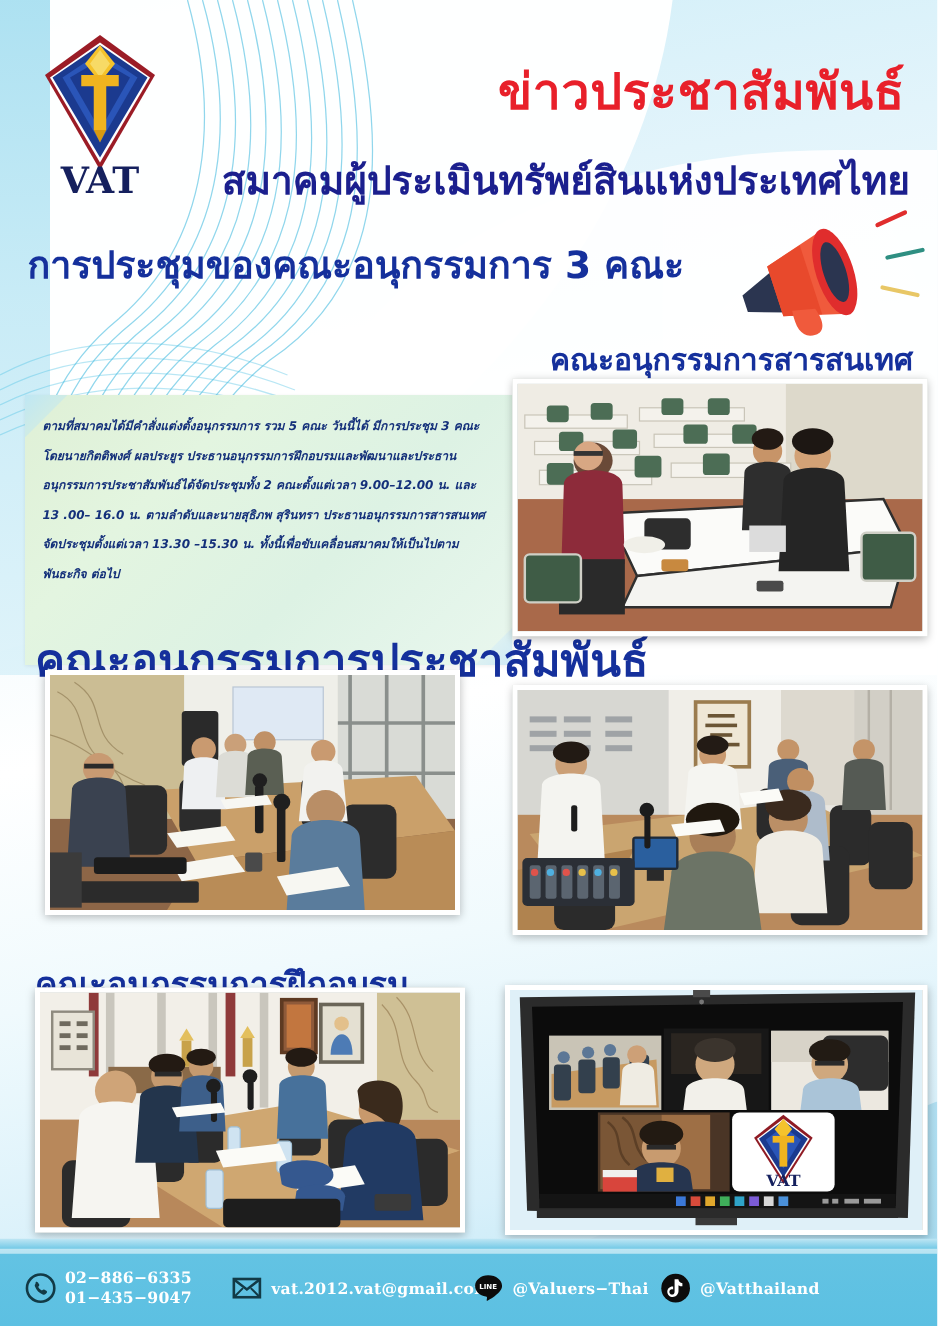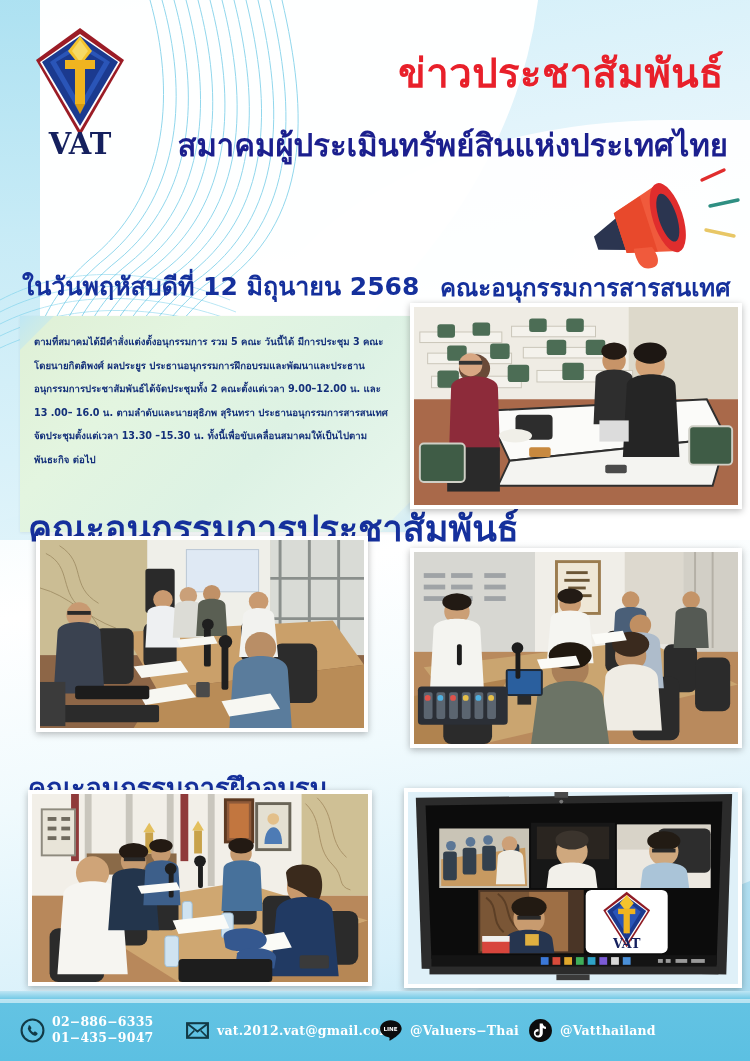--- a/index.html
+++ b/index.html
@@ -99,20 +99,21 @@
   }
 
   .megaphone{ position:absolute; left:556px; top:166px; width:190px; height:110px; }
   .megaphone svg{ width:190px; height:110px; display:block; }
 
   
   .body-panel{
     position:absolute; left:20px; top:316px; width:390px; height:216px;
     background:linear-gradient(135deg,#dff0d6 0%, #e3f5e0 30%, #ddf2e4 62%, #e9f7ee 100%);
     box-shadow:0 1px 3px rgba(0,0,0,.07);
+    font-style:italic;
   }
   .body-panel .corner-tl{
     position:absolute; left:0; top:0; width:34px; height:34px;
     background:linear-gradient(135deg,#bfe7f4 0%, #dff0d6 100%);
     clip-path:polygon(0 0,100% 0,0 100%);
   }
   .body-panel .corner-br{
     position:absolute; right:0; bottom:0; width:30px; height:30px;
     background:linear-gradient(315deg,#cfeaf6 0%, #e9f7ee 100%);
     clip-path:polygon(100% 100%,100% 0,0 100%);
@@ -241,21 +242,21 @@
         <path d="M70,76 C68,92 72,100 82,100 C90,100 92,92 88,80 Z" fill="#f05a3c"></path>
       </g>
       <g stroke-linecap="round" stroke-width="3.4" fill="none">
         <line x1="146" y1="14" x2="168" y2="4" stroke="#e02d2d"></line>
         <line x1="154" y1="40" x2="182" y2="34" stroke="#2e8f82"></line>
         <line x1="150" y1="64" x2="178" y2="70" stroke="#e8c766"></line>
       </g>
     </svg>
   </div>
 
-  <div class="date-line">ในวันพฤหัสบดีที่ 12 มิถุนายน 2568</div>
+  <div class="headline">การประชุมของคณะอนุกรรมการ 3 คณะ</div>
   <div class="sec-info-title">คณะอนุกรรมการสารสนเทศ</div>
 
   <div class="body-panel">
     <div class="corner-tl"></div>
     <div class="corner-br"></div>
     <div class="body-text">ตามที่สมาคมได้มีคำสั่งแต่งตั้งอนุกรรมการ รวม 5 คณะ วันนี้ได้ มีการประชุม 3 คณะ
 โดยนายกิตติพงศ์ ผลประยูร ประธานอนุกรรมการฝึกอบรมและพัฒนาและประธาน
 อนุกรรมการประชาสัมพันธ์ได้จัดประชุมทั้ง 2 คณะตั้งแต่เวลา 9.00–12.00 น. และ
 13 .00– 16.0 น. ตามลำดับและนายสุธิภพ สุรินทรา ประธานอนุกรรมการสารสนเทศ
 จัดประชุมตั้งแต่เวลา 13.30 –15.30 น. ทั้งนี้เพื่อขับเคลื่อนสมาคมให้เป็นไปตาม

